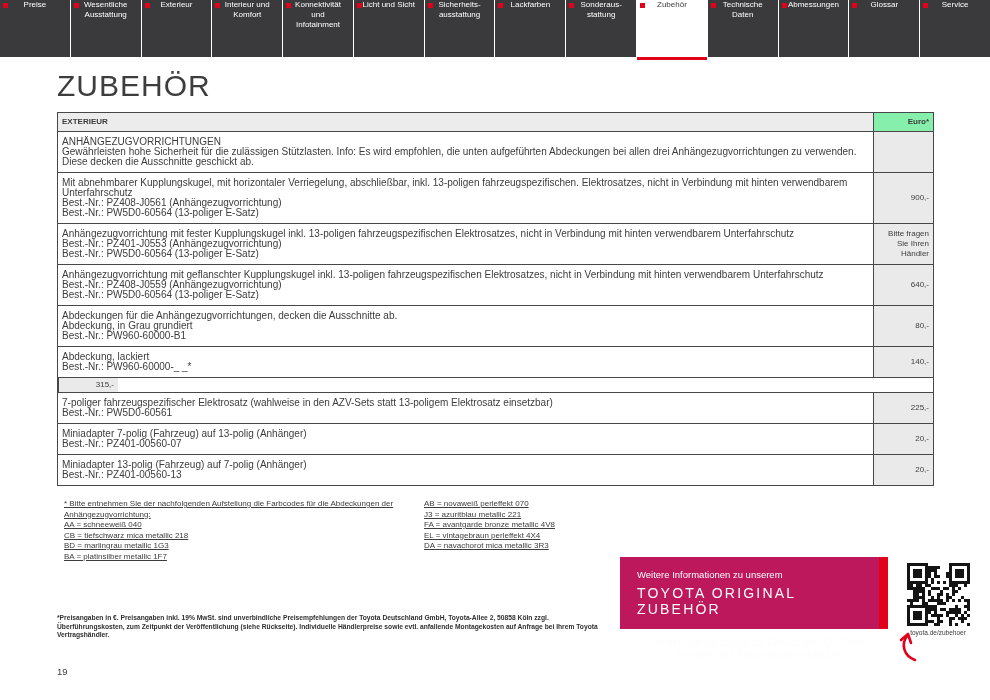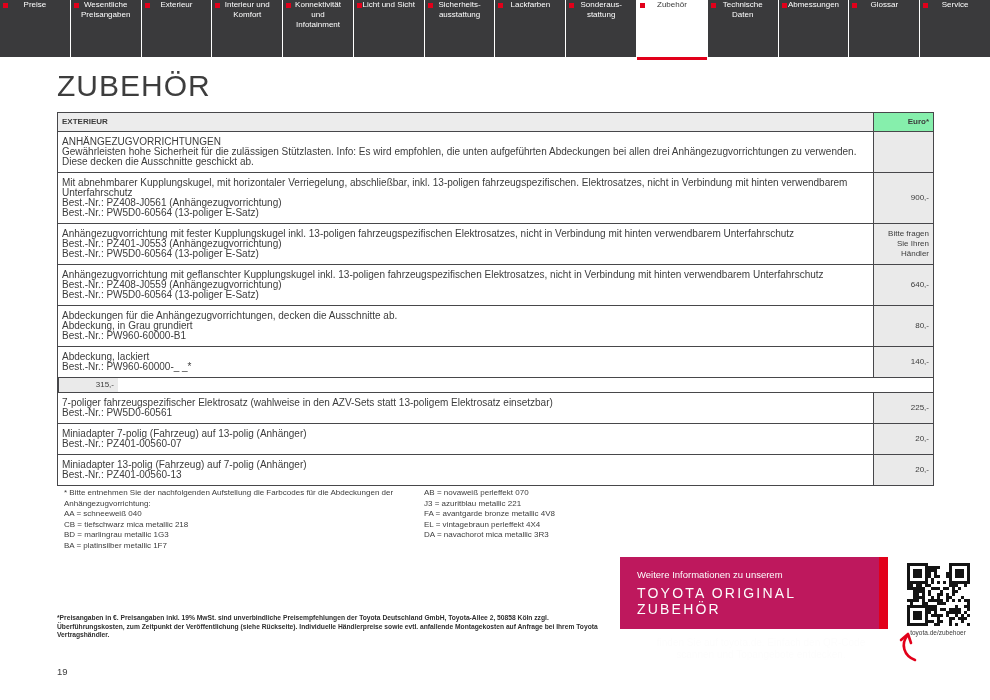--- a/index.html
+++ b/index.html
@@ -27,21 +27,21 @@
   .trow { display:flex; border-top:1px solid #47474a; align-items:stretch; }
   .trow.thead { border-top:0; background:#ececec; font-weight:bold; }
   .tdesc { flex:1 1 auto; padding:5px 4px; font-size:10px; line-height:10px; }
   .thead .tdesc { padding:4px; font-size:8px; }
   .tprice { flex:0 0 60px; width:60px; background:var(--price-col-bg,#eaeaea); border-left:1px solid #47474a;
             display:flex; align-items:center; justify-content:flex-end; padding:2px 4px;
             font-size:8px; line-height:10px; text-align:right; white-space:pre-line; }
   .thead .tprice { background:#86efac; font-weight:bold; }
 
   
-  .footnotes { display:flex; margin-top:2px; padding-left:7px; font-size:8px; line-height:10.5px; }
+  .footnotes { display:flex; margin-top:13px; padding-left:7px; font-size:8px; line-height:10.5px;text-decoration:underline; }
   .fn-left { width:360px; }
   .fn-intro { margin-bottom:0; }
 
   
   .infobox { position:absolute; left:620px; top:557px; width:368px; height:72px; background:#be185d;text-decoration:underline; }
   .ib-text { position:absolute; left:17px; top:12px; width:248px; color:#fdfdfd; }
   .ib-line1 { font-size:9.5px; line-height:12px; }
   .ib-title { font-size:14px; line-height:16px; letter-spacing:2.2px; font-weight:400; margin:4px 0 20px; }
   .ib-line3 { font-size:10px; line-height:12px;text-align:center; }
   .ib-stripe { position:absolute; top:0; bottom:0; right:100px; width:9px; background:var(--accent-red,#e2001a); }
@@ -63,21 +63,21 @@
 <div class="page">
 
   <div class="tabbar">
       <div class="tab">
         <span class="tabsq"></span>
         <span class="tablbl">Preise</span>
       </div>
       <div class="tab">
         <span class="tabsq"></span>
         <span class="tablbl">Wesentliche
-Preisangaben</span>
+Ausstattung</span>
       </div>
       <div class="tab">
         <span class="tabsq"></span>
         <span class="tablbl">Exterieur</span>
       </div>
       <div class="tab">
         <span class="tabsq"></span>
         <span class="tablbl">Interieur und
 Komfort</span>
       </div>

